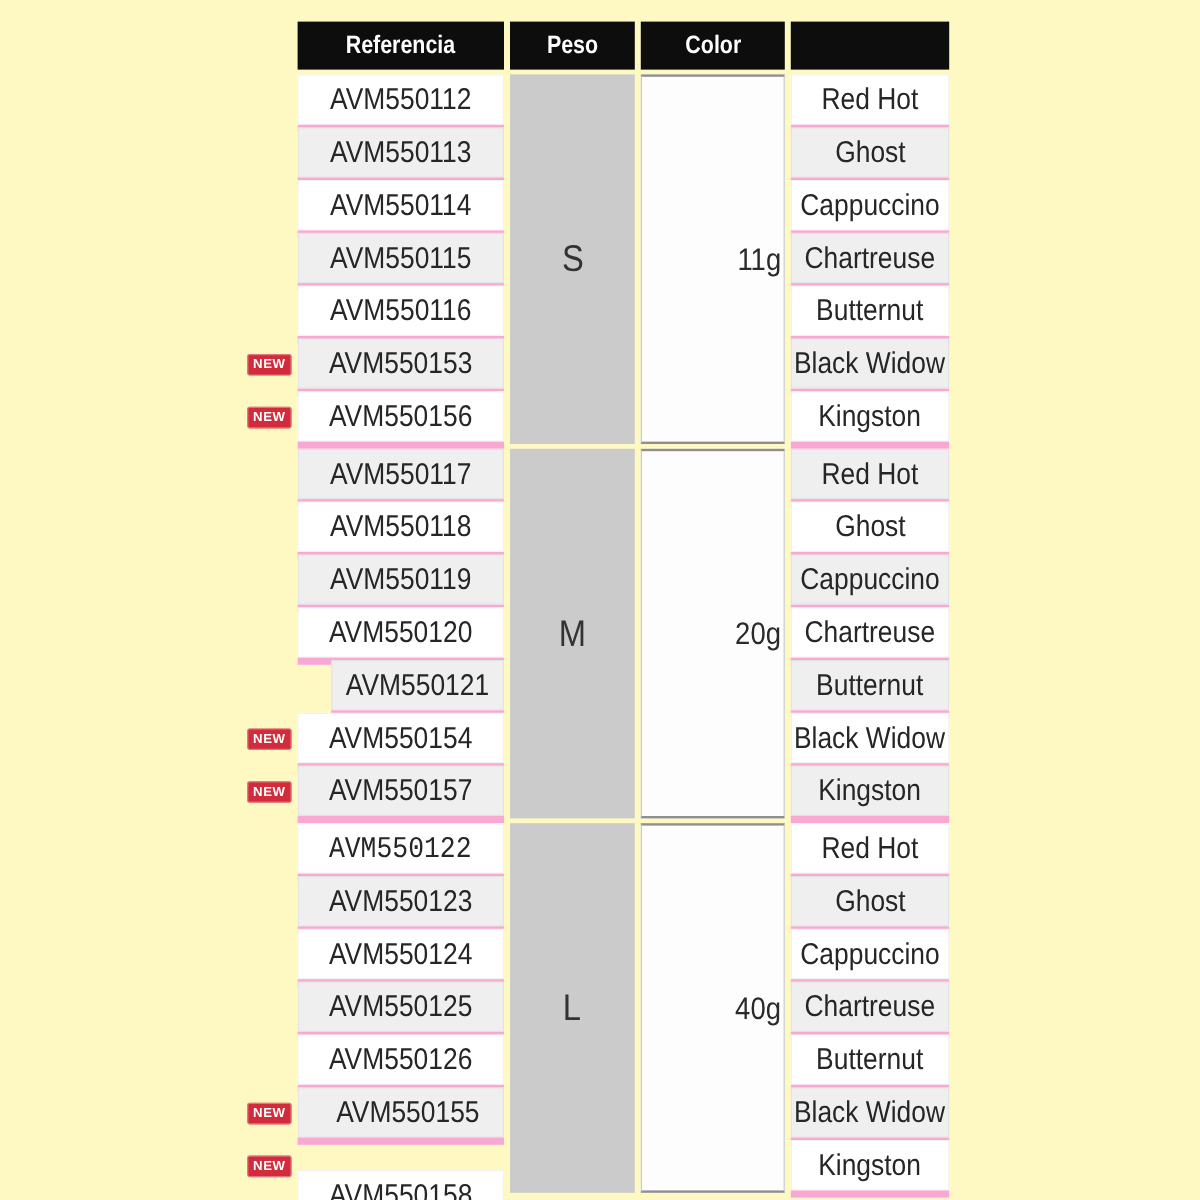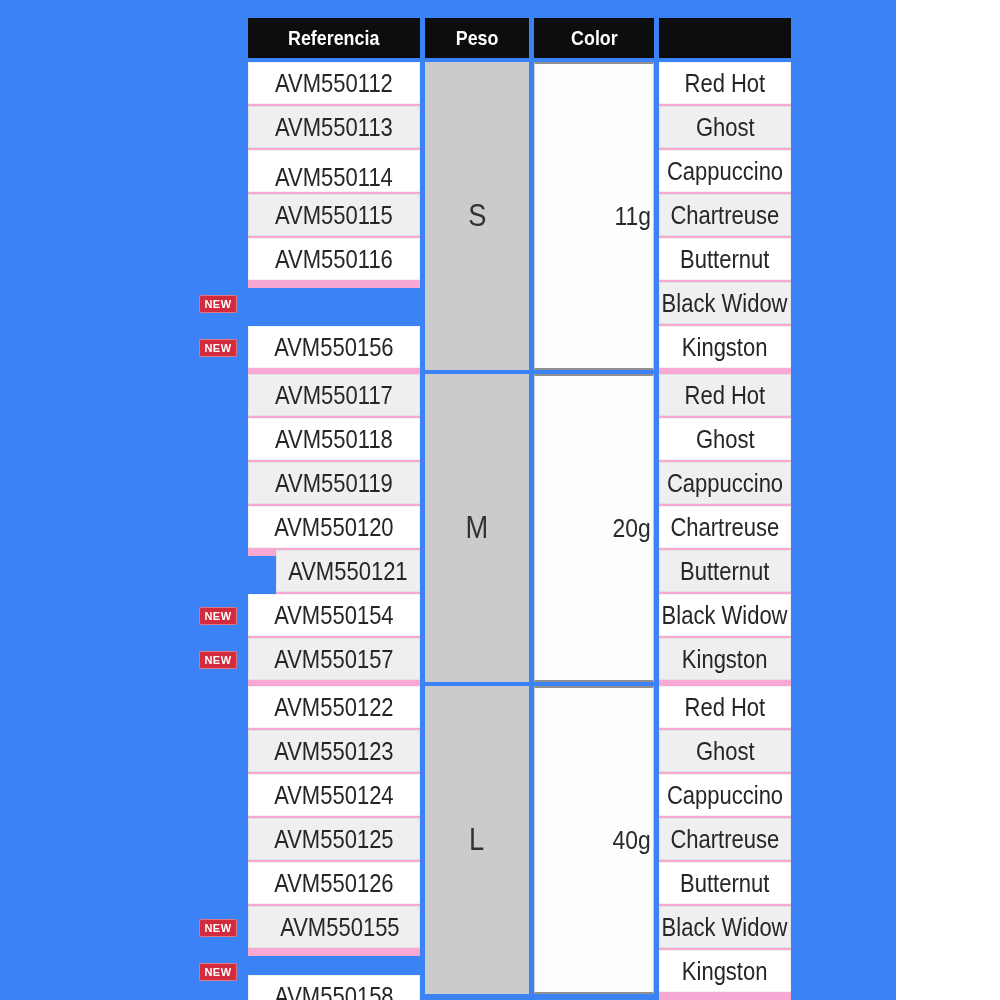--- a/index.html
+++ b/index.html
@@ -1,47 +1,47 @@
 <!DOCTYPE html>
 <html><head>
 <meta charset="utf-8">
 <style>
   html, body { margin: 0; padding: 0; background: #ffffff; }
   body {
     width: 1000px; height: 1000px;
     font-family: "Liberation Sans", sans-serif;
     color: #262626;
   }
-  .canvas { position: relative; width: 896px; height: 1000px; overflow: hidden; background: #3b82f6; }
+  .canvas { position: relative; width: 1000px; height: 1000px; overflow: hidden; background: #fef9c3; }
   .tablewrap { position: absolute; left: 193px; top: 18px; }
 
   .hgrid, .group-grid {
     display: grid;
     grid-template-columns: 50px 172px 104px 120px 132px 10px;
     column-gap: 5px;
   }
   .hgrid { margin-bottom: 4px; }
   .group-grid { margin-bottom: 4px; grid-auto-rows: 44px; }
 
   .hcell {
     height: 40px; display: flex; align-items: center; justify-content: center;
     background: #0d0d0d; color: #ffffff; font-weight: bold; font-size: 21px;
   }
   .hcell.gray { background: #cbcbcb; color: #141414; }
   .hcell.empty { background: transparent; }
 
   .cellbox {
     display: flex; align-items: center; justify-content: center;
-    height: 42px; border-bottom: 8px solid #f9a8d4;
+    height: 42px; border-bottom: 6px solid #f9a8d4;
     box-shadow: inset 0 0 0 1px rgba(0,0,0,0.05);
     background: #ffffff; font-size: 25px; font-weight: 500; color: #262626;
   }
   .cellbox.alt { background: #efefef; }
 
-  .badge-cell { display: flex; align-items: center; justify-content: center; height: 44px; }
+  .badge-cell { display: flex; align-items: center; justify-content: flex-end; height: 44px; }
   .badge {
     background: #d22b3c; color: #ffffff;
     font-size: 11px; font-weight: bold; letter-spacing: 0.5px;
     padding: 3px 5px; border-radius: 2px;
     box-shadow: inset 0 0 0 1px rgba(255,255,255,0.35);
   }
 
   .talla-cell {
     grid-column: 3; grid-row: 1 / 8;
     background: #cbcbcb; display: flex; align-items: center; justify-content: center;
@@ -88,21 +88,21 @@
             <span class="condensed">Red Hot</span>
           </div>
           <div class="badge-cell" style="grid-area: 2 / 1;"></div>
           <div class="cellbox alt" style="grid-area: 2 / 2; justify-content: center;">
             <span class="condensed">AVM550113</span>
           </div>
           <div class="cellbox alt" style="grid-area: 2 / 5;">
             <span class="condensed">Ghost</span>
           </div>
           <div class="badge-cell" style="grid-area: 3 / 1;"></div>
-          <div class="cellbox" style="grid-area: 3 / 2; align-items: flex-end;">
+          <div class="cellbox" style="grid-area: 3 / 2;">
             <span class="condensed">AVM550114</span>
           </div>
           <div class="cellbox" style="grid-area: 3 / 5;">
             <span class="condensed">Cappuccino</span>
           </div>
           <div class="badge-cell" style="grid-area: 4 / 1;"></div>
           <div class="cellbox alt" style="grid-area: 4 / 2;">
             <span class="condensed">AVM550115</span>
           </div>
           <div class="cellbox alt" style="grid-area: 4 / 5;">
@@ -110,20 +110,23 @@
           </div>
           <div class="badge-cell" style="grid-area: 5 / 1;"></div>
           <div class="cellbox" style="grid-area: 5 / 2;">
             <span class="condensed">AVM550116</span>
           </div>
           <div class="cellbox" style="grid-area: 5 / 5;">
             <span class="condensed">Butternut</span>
           </div>
           <div class="badge-cell" style="grid-area: 6 / 1;">
             <span class="badge">NEW</span>
+          </div>
+          <div class="cellbox alt" style="grid-area: 6 / 2;">
+            <span class="condensed">AVM550153</span>
           </div>
           <div class="cellbox alt" style="grid-area: 6 / 5;">
             <span class="condensed">Black Widow</span>
           </div>
           <div class="badge-cell" style="grid-area: 7 / 1;">
             <span class="badge">NEW</span>
           </div>
           <div class="cellbox" style="grid-area: 7 / 2;">
             <span class="condensed">AVM550156</span>
           </div>
@@ -193,21 +196,21 @@
           </div>
           <div class="talla-cell">
             <span class="condensed">M</span>
           </div>
           <div class="peso-cell">
             <span class="condensed">20g</span>
           </div>
         </div>
         <div class="group-grid">
           <div class="badge-cell" style="grid-area: 1 / 1;"></div>
-          <div class="cellbox" style="grid-area: 1 / 2;">
+          <div class="cellbox" style="grid-area: 1 / 2; font-family: Liberation Mono, monospace;">
             <span class="condensed">AVM550122</span>
           </div>
           <div class="cellbox" style="grid-area: 1 / 5;">
             <span class="condensed">Red Hot</span>
           </div>
           <div class="badge-cell" style="grid-area: 2 / 1;"></div>
           <div class="cellbox alt" style="grid-area: 2 / 2;">
             <span class="condensed">AVM550123</span>
           </div>
           <div class="cellbox alt" style="grid-area: 2 / 5;">

